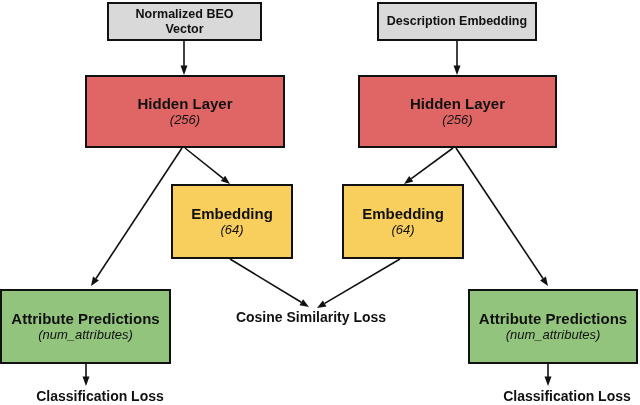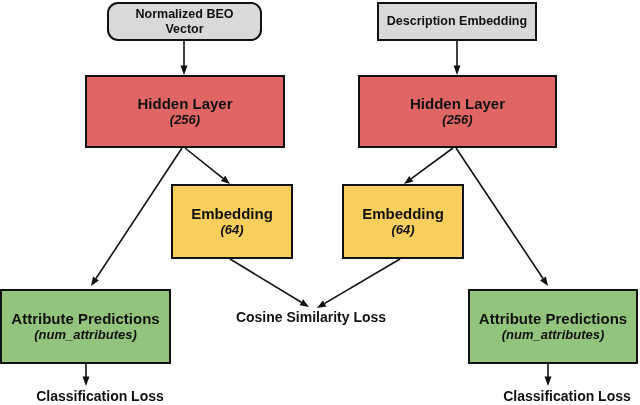--- a/index.html
+++ b/index.html
@@ -7,21 +7,21 @@
     position:relative;width:640px;height:405px;background:#ffffff;
     font-family:"Liberation Sans",sans-serif;overflow:hidden;color:#111;
   }
   .arrows{position:absolute;left:0;top:0;}
   .node{
     position:absolute;box-sizing:border-box;border:2px solid #111;
     display:flex;flex-direction:column;align-items:center;justify-content:center;
     text-align:center;
   }
   .node .title{font-weight:bold;font-size:15px;line-height:16px;}
-  .node .sub{font-style:italic;font-size:13px;line-height:16px;font-weight:bold;}
+  .node .sub{font-style:italic;font-size:13px;line-height:16px;}
   .node.gray .title{font-size:12.5px;line-height:15px;padding:0 14px;}
   .node.gray.wide .title{padding:0 6px;}
   .loss{
     position:absolute;font-weight:bold;font-size:14px;line-height:17px;
     white-space:nowrap;transform:translateX(-50%);text-align:right;
   }
 </style>
 </head>
 <body>
 
@@ -63,21 +63,21 @@
     <g>
       <line x1="86" y1="364" x2="86" y2="377"></line>
       <polygon points="86,386 82.5,376.5 89.5,376.5" stroke="none"></polygon>
     </g>
     <g>
       <line x1="548" y1="364" x2="548" y2="377"></line>
       <polygon points="548,386 544.5,376.5 551.5,376.5" stroke="none"></polygon>
     </g>
   </svg>
 
-  <div class="node gray" style="left: 107px; top: 2px; width: 155px; height: 39px; background-color: rgb(217, 217, 217); border-radius: 11px;">
+  <div class="node gray" style="left: 107px; top: 2px; width: 155px; height: 39px; background-color: rgb(217, 217, 217);">
     <div class="title">Normalized BEO Vector</div>
   </div>
 
   <div class="node gray wide" style="left: 377px; top: 2px; width: 160px; height: 39px; background-color: rgb(217, 217, 217);">
     <div class="title">Description Embedding</div>
   </div>
 
   <div class="node" style="left: 85px; top: 75px; width: 200px; height: 73px; background-color: rgb(224, 102, 102);">
     <div class="title">Hidden Layer</div>
     <div class="sub">(256)</div>

